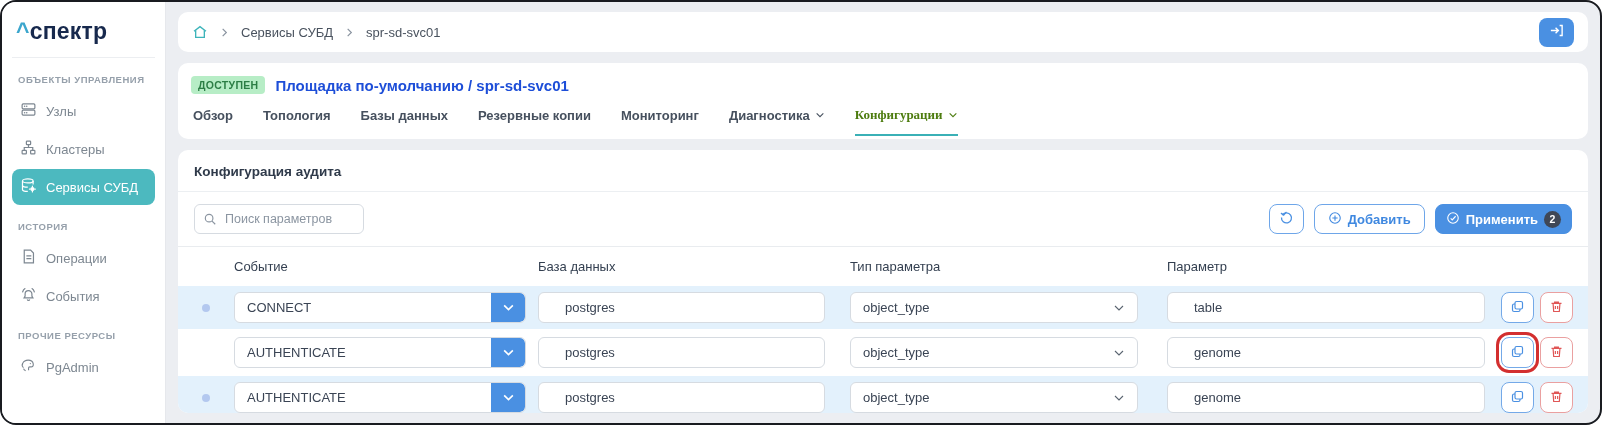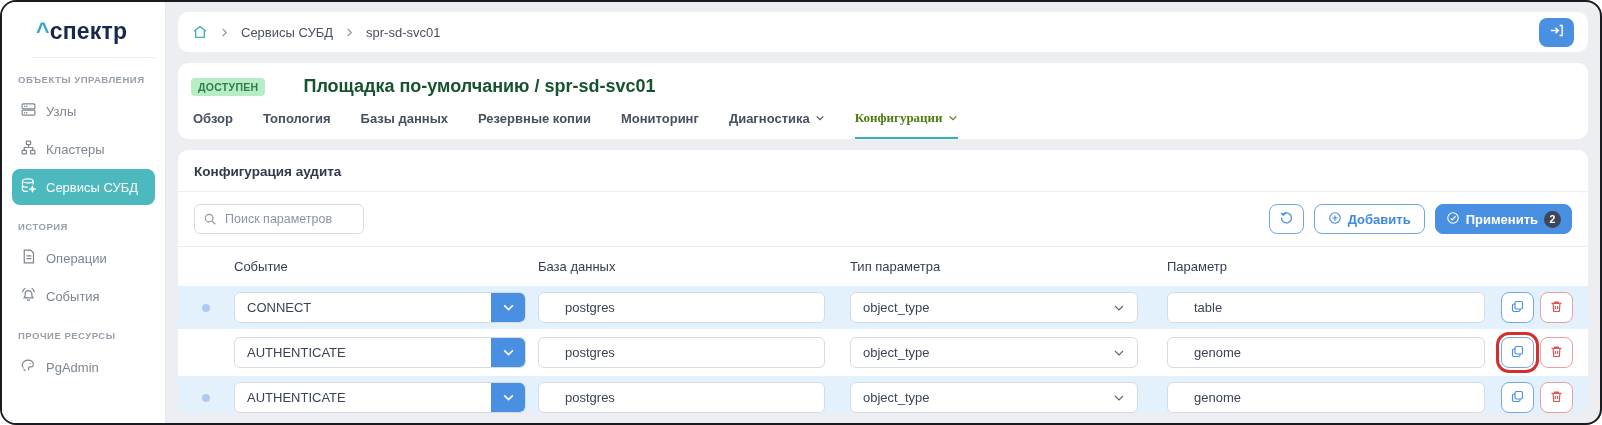--- a/index.html
+++ b/index.html
@@ -4,21 +4,21 @@
 <style>
   * { box-sizing: border-box; }
   html,body { margin:0; padding:0; background:#ffffff; font-family:"Liberation Sans","DejaVu Sans",sans-serif; }
   .frame {
     position:relative; width:1602px; height:425px;
     border:2px solid #191b20; border-radius:16px; background:#eceef2;
     overflow:hidden; display:flex;
   }
   
   .sidebar { width:164px; flex-shrink:0; background:#fff; border-right:1px solid #e6e8ec; padding:12px 10px 10px; }
-  .logo { font-size:23px; font-weight:700; color:#17294d; padding:4px 4px 12px; border-bottom:1px solid #eceef1; letter-spacing:0.2px;margin-left:20px; }
+  .logo { font-size:23px; font-weight:700; color:#17294d; padding:4px 4px 12px; border-bottom:1px solid #eceef1; letter-spacing:0.2px; }
   .logo .caret { color:#3ba6cd; }
   .side-section { margin-top:14px; }
   .side-label { font-size:9.5px; font-weight:700; letter-spacing:0.5px; color:#96a0ab; padding:2px 6px 6px; }
   .side-item { display:flex; align-items:center; gap:9px; padding:8px 8px; border-radius:8px; color:#7d8791; font-size:13px; cursor:pointer; margin:2px 0; }
   .side-item svg { width:17px; height:17px; flex-shrink:0; }
   .side-item.active { background:#4cb9bf; color:#fff; }
   
   .main { flex:1; min-width:0; padding:10px 12px; display:flex; flex-direction:column; gap:11px; }
   .panel { background:#fff; border-radius:10px; }
   
@@ -26,21 +26,21 @@
   .bc-bar svg.home { width:16px; height:16px; color:#3db4ba; }
   .bc-sep { color:#8a94a0; display:flex; }
   .bc-sep svg { width:11px; height:11px; }
   .bc-link { font-size:13px; color:#49525e; cursor:pointer; }
   .login-btn { margin-left:auto; width:35px; height:29px; border:none; border-radius:8px; background:#4a90e2; color:#fff; display:flex; align-items:center; justify-content:center; cursor:pointer; }
   .login-btn svg { width:15px; height:15px; }
   
   .info-panel { padding:13px 13px 0; height:76px; flex-shrink:0; }
   .status-row { display:flex; align-items:center; gap:10px; }
   .badge-available { background:#b7edc6; color:#2c7e45; font-size:10.5px; font-weight:700; padding:3px 7px; border-radius:4px; letter-spacing:0.3px; }
-  .svc-title { font-size:18px; font-weight:600; color:#14532d;margin-left:28px; }
+  .svc-title { font-size:15px; font-weight:600; color:#1d4ed8; }
   .tabs { display:flex; gap:30px; margin-top:13px; padding:0 2px; }
   .tab { font-size:13px; font-weight:600; color:#46505e; padding-bottom:11px; display:flex; align-items:center; gap:5px; cursor:pointer; border-bottom:2px solid transparent; }
   .tab svg { width:10px; height:10px; }
   .tab.active { color:#4d7c0f; border-bottom-color:#3ab0b6;font-family:Liberation Serif, serif; }
   
   .table-panel { flex:1; display:flex; flex-direction:column; overflow:hidden; }
   .tp-title { font-size:13.5px; font-weight:700; color:#2f3a4a; padding:14px 16px 12px; border-bottom:1px solid #eceff2; }
   .toolbar { display:flex; align-items:center; padding:12px 16px; }
   .search-box { position:relative; width:170px; }
   .search-box input { width:100%; height:30px; border:1px solid #d6dbe1; border-radius:6px; padding:0 8px 0 30px; font-size:12.5px; color:#4d7c0f; outline:none; font-family:inherit; }

